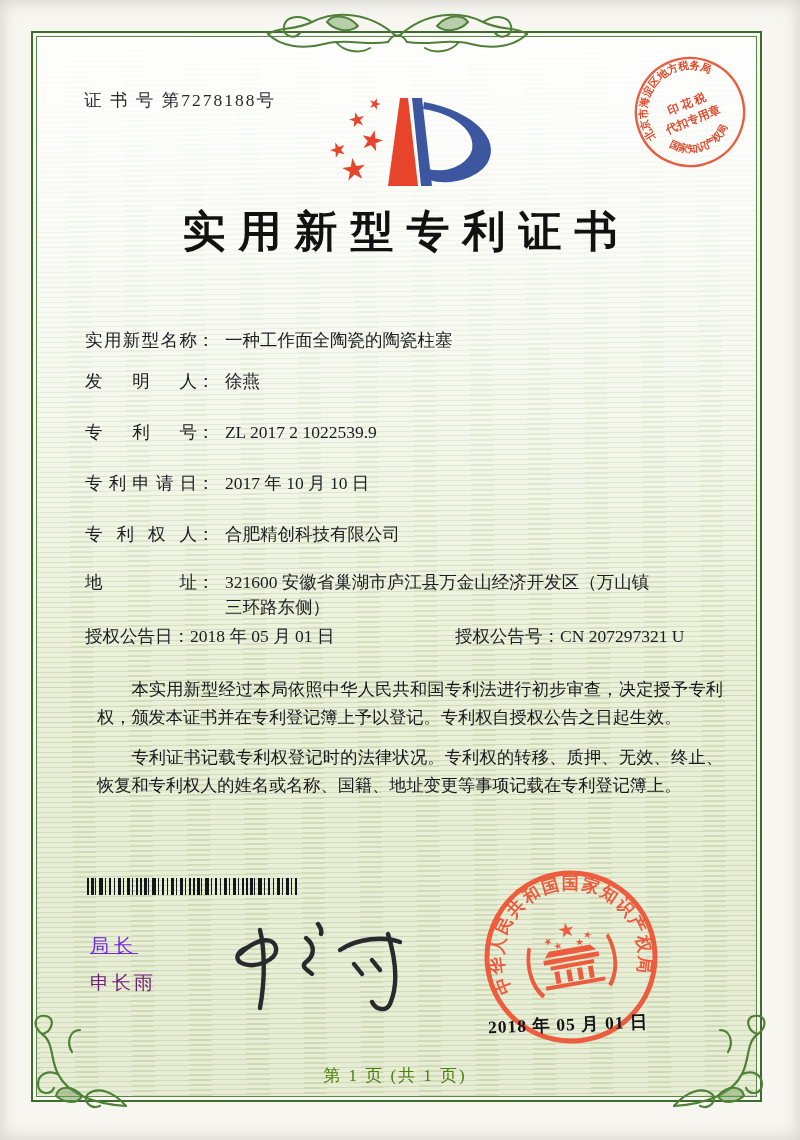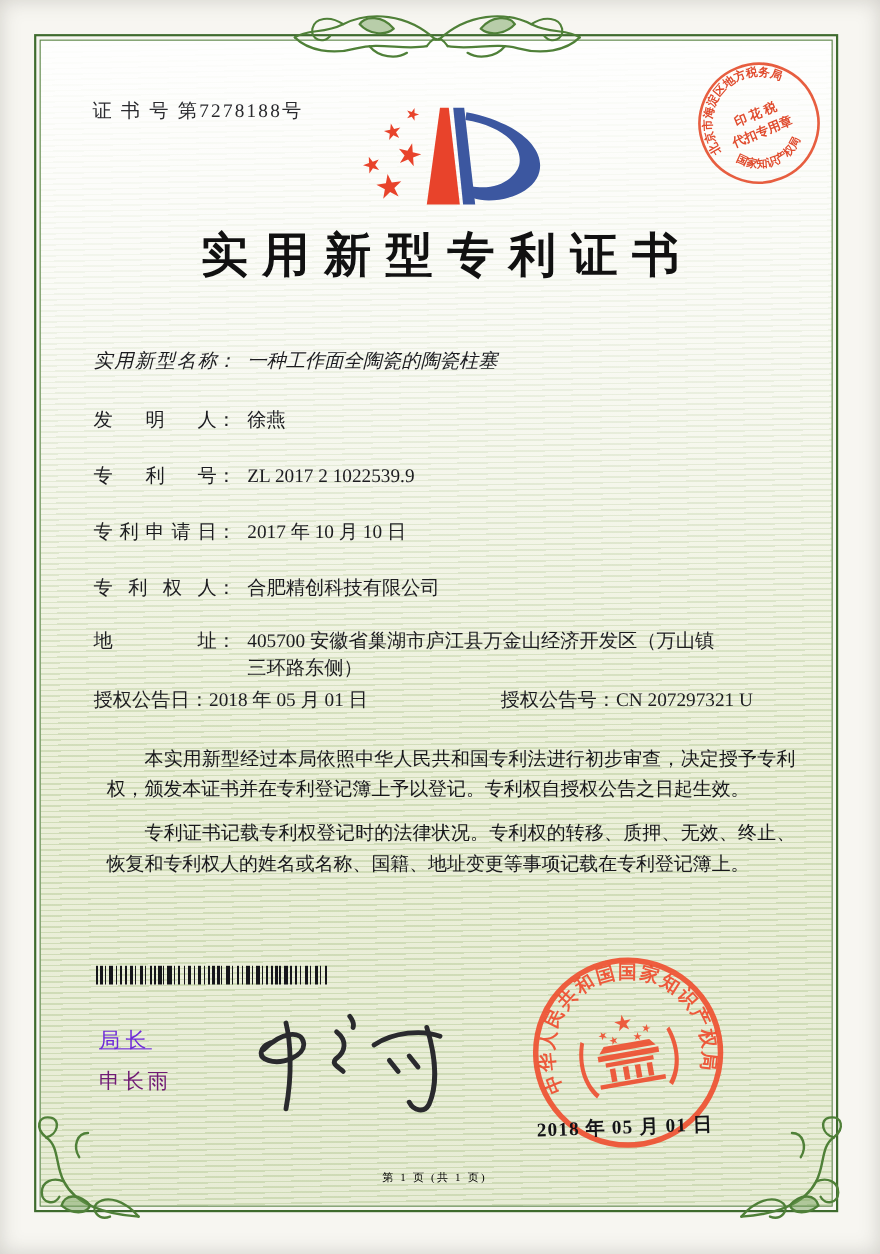--- a/index.html
+++ b/index.html
@@ -66,21 +66,21 @@
   .director-label{left:90px;top:933px;font-size:19px;color:#6d28d9;
     font-family:"Liberation Sans",sans-serif;letter-spacing:5px;text-decoration:underline;}
   .director-name{left:90px;top:970px;font-size:19px;color:#701a75;
     font-family:"Liberation Sans",sans-serif;letter-spacing:3px;}
   .seal-date{
     left:488px;top:1012px;width:180px;font-size:17.5px;color:#141418;
     letter-spacing:1px;transform:rotate(-2deg);font-weight:600;
   }
   .footer{
     left:0;top:1064px;width:790px;text-align:center;
-    font-size:10px;color:#000000;letter-spacing:2px;
+    font-size:17px;color:#4d7c0f;letter-spacing:2px;
   }
   svg{display:block;}
 </style>
 </head>
 <body>
 
 <div class="paper">
 
   <div class="frame-outer">
     <div class="frame-inner"></div>
@@ -160,21 +160,21 @@
       <path d="M80,8 L88,8 L98,96 L68,96 Z"></path>
     </g>
     <g fill="#3c57a0">
       <path d="M92,8 L102,8 L112,96 L101,96 Z"></path>
       <path d="M104,12 C156,22 180,50 168,72 C158,90 126,96 110,90 L108,79 C128,84 148,74 152,60 C156,42 136,24 103,19 Z"></path>
     </g>
   </svg>
 
   <div class="abs title">实用新型专利证书</div>
 
-  <div class="abs frow" style="top:316px;font-style:italic;">
+  <div class="abs frow" style="top:328px;">
     <span class="flabel">实用新型名称</span><span class="fcolon">：</span>
     <span class="fvalue">一种工作面全陶瓷的陶瓷柱塞</span>
   </div>
   <div class="abs frow" style="top:369px;">
     <span class="flabel">发明人</span><span class="fcolon">：</span>
     <span class="fvalue">徐燕</span>
   </div>
   <div class="abs frow" style="top:420px;">
     <span class="flabel">专利号</span><span class="fcolon">：</span>
     <span class="fvalue">ZL 2017 2 1022539.9</span>
@@ -182,21 +182,21 @@
   <div class="abs frow" style="top:471px;">
     <span class="flabel">专利申请日</span><span class="fcolon">：</span>
     <span class="fvalue">2017 年 10 月 10 日</span>
   </div>
   <div class="abs frow" style="top:522px;">
     <span class="flabel">专利权人</span><span class="fcolon">：</span>
     <span class="fvalue">合肥精创科技有限公司</span>
   </div>
   <div class="abs frow" style="top:570px;">
     <span class="flabel">地址</span><span class="fcolon">：</span>
-    <span class="fvalue">405700 安徽省巢湖市庐江县万金山经济开发区（万山镇三环路东侧）</span>
+    <span class="fvalue">321600 安徽省巢湖市庐江县万金山经济开发区（万山镇三环路东侧）</span>
   </div>
 
   <div class="abs grantrow">
     <span><span>授权公告日</span><span>：</span><span>2018 年 05 月 01 日</span></span>
     <span class="grant-right"><span>授权公告号</span><span>：</span><span>CN 207297321 U</span></span>
   </div>
 
   <div class="abs paras">
     <p>本实用新型经过本局依照中华人民共和国专利法进行初步审查，决定授予专利权，颁发本证书并在专利登记簿上予以登记。专利权自授权公告之日起生效。</p>
     <p>专利证书记载专利权登记时的法律状况。专利权的转移、质押、无效、终止、恢复和专利权人的姓名或名称、国籍、地址变更等事项记载在专利登记簿上。</p>

